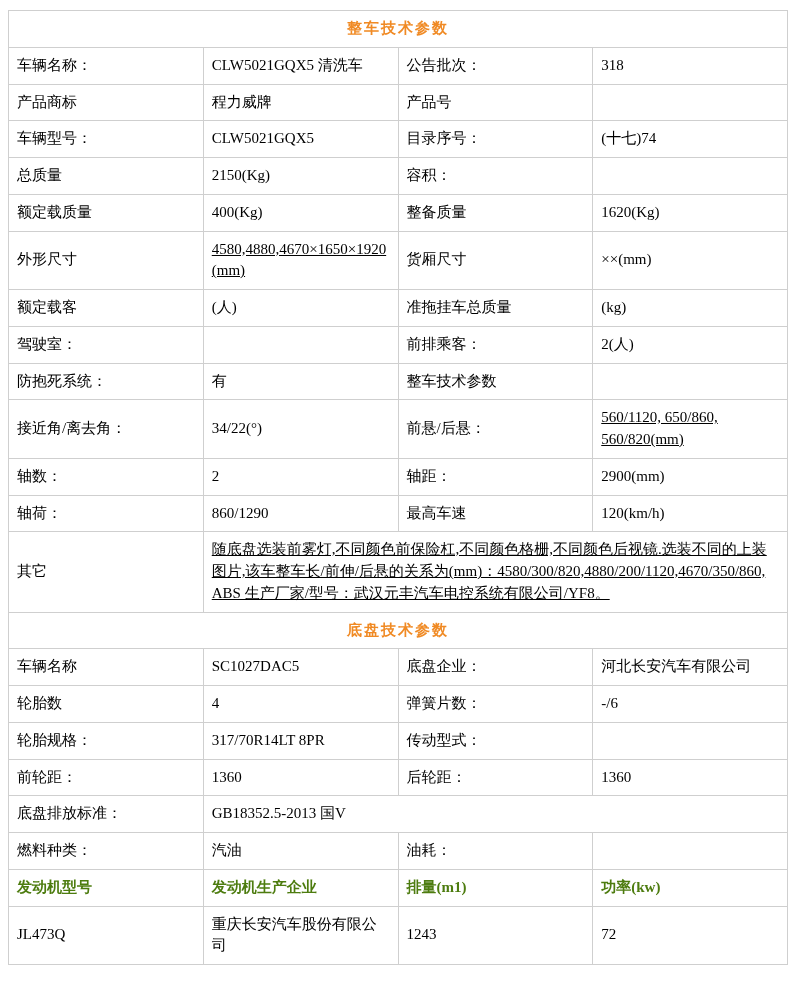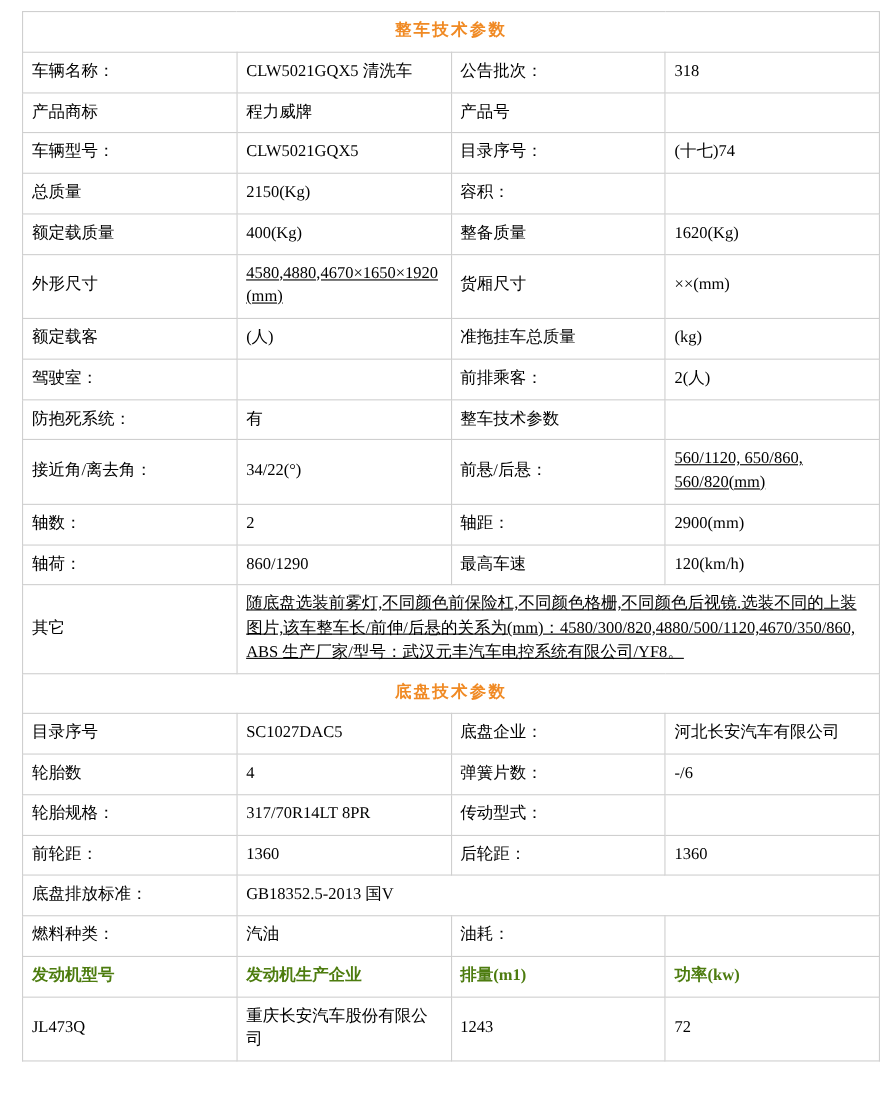--- a/index.html
+++ b/index.html
@@ -10,21 +10,21 @@
   body {
     width: 800px;
     height: 994px;
     font-family: "Liberation Serif", "DejaVu Serif", serif;
     color: #000000;
     -webkit-font-smoothing: antialiased;
   }
   .sheet {
     width: 710px;
     box-sizing: border-box;
-    padding: 0 20px;
+    padding: 0 8px;
   }
   table.spec {
     width: 780px;
     border-collapse: collapse;
     table-layout: fixed;
     margin: 4px 0 0 0;
   }
   table.spec td {
     border: 1px solid #cfcfcf;
     padding: 7px 8px;
@@ -159,29 +159,29 @@
 
       <tr>
         <td class="label">轴荷：</td>
         <td class="val">860/1290</td>
         <td class="label2">最高车速</td>
         <td class="val2">120(km/h)</td>
       </tr>
 
       <tr>
         <td class="label">其它</td>
-        <td class="wide" colspan="3">随底盘选装前雾灯,不同颜色前保险杠,不同颜色格栅,不同颜色后视镜.选装不同的上装图片,该车整车长/前伸/后悬的关系为(mm)：4580/300/820,4880/500/1120,4670/350/860, ABS 生产厂家/型号：武汉元丰汽车电控系统有限公司/YF8。</td>
+        <td class="wide" colspan="3">随底盘选装前雾灯,不同颜色前保险杠,不同颜色格栅,不同颜色后视镜.选装不同的上装图片,该车整车长/前伸/后悬的关系为(mm)：4580/300/820,4880/200/1120,4670/350/860, ABS 生产厂家/型号：武汉元丰汽车电控系统有限公司/YF8。</td>
       </tr>
 
       <tr class="section-title">
         <td colspan="4">底盘技术参数</td>
       </tr>
 
       <tr>
-        <td class="label">目录序号</td>
+        <td class="label">车辆名称</td>
         <td class="val">SC1027DAC5</td>
         <td class="label2">底盘企业：</td>
         <td class="val2">河北长安汽车有限公司</td>
       </tr>
 
       <tr>
         <td class="label">轮胎数</td>
         <td class="val">4</td>
         <td class="label2">弹簧片数：</td>
         <td class="val2">-/6</td>

